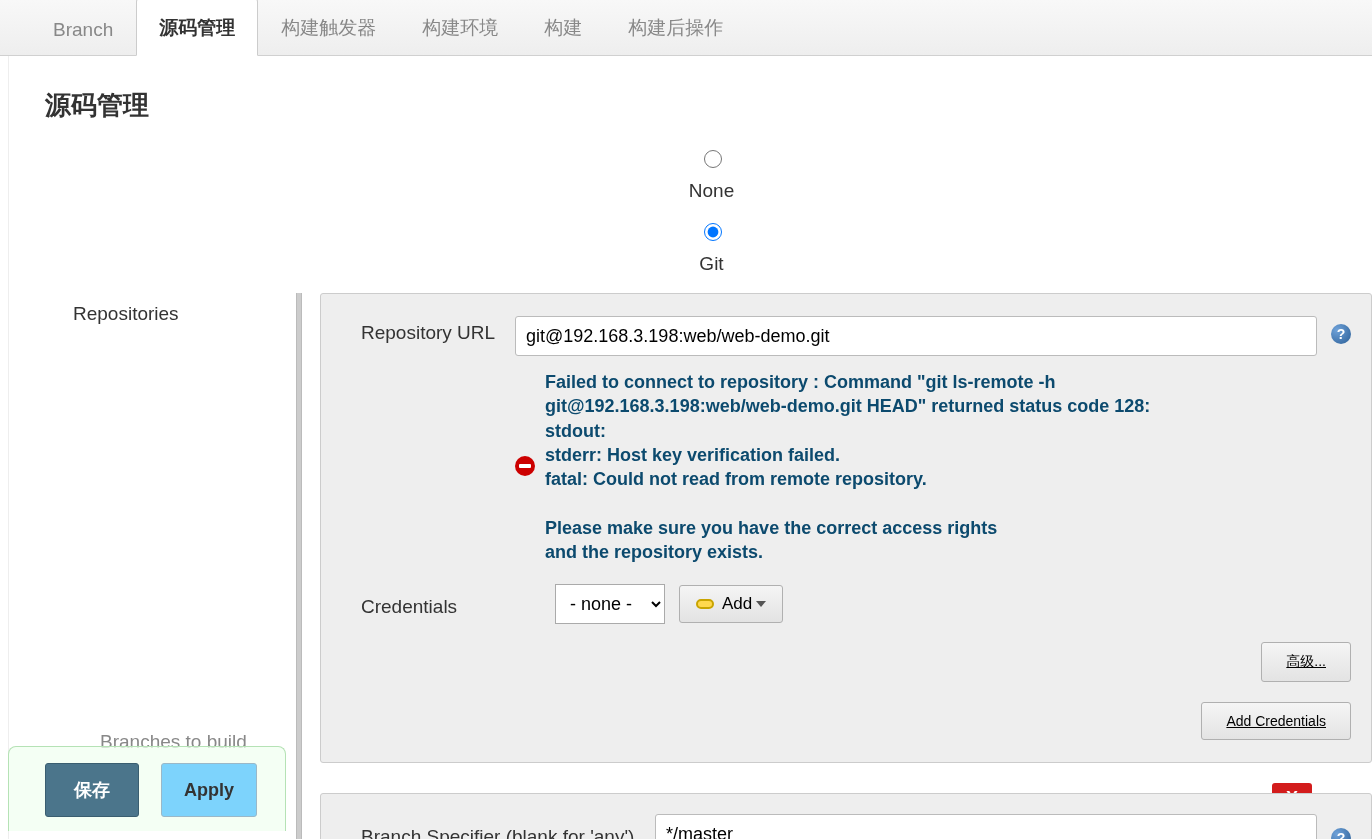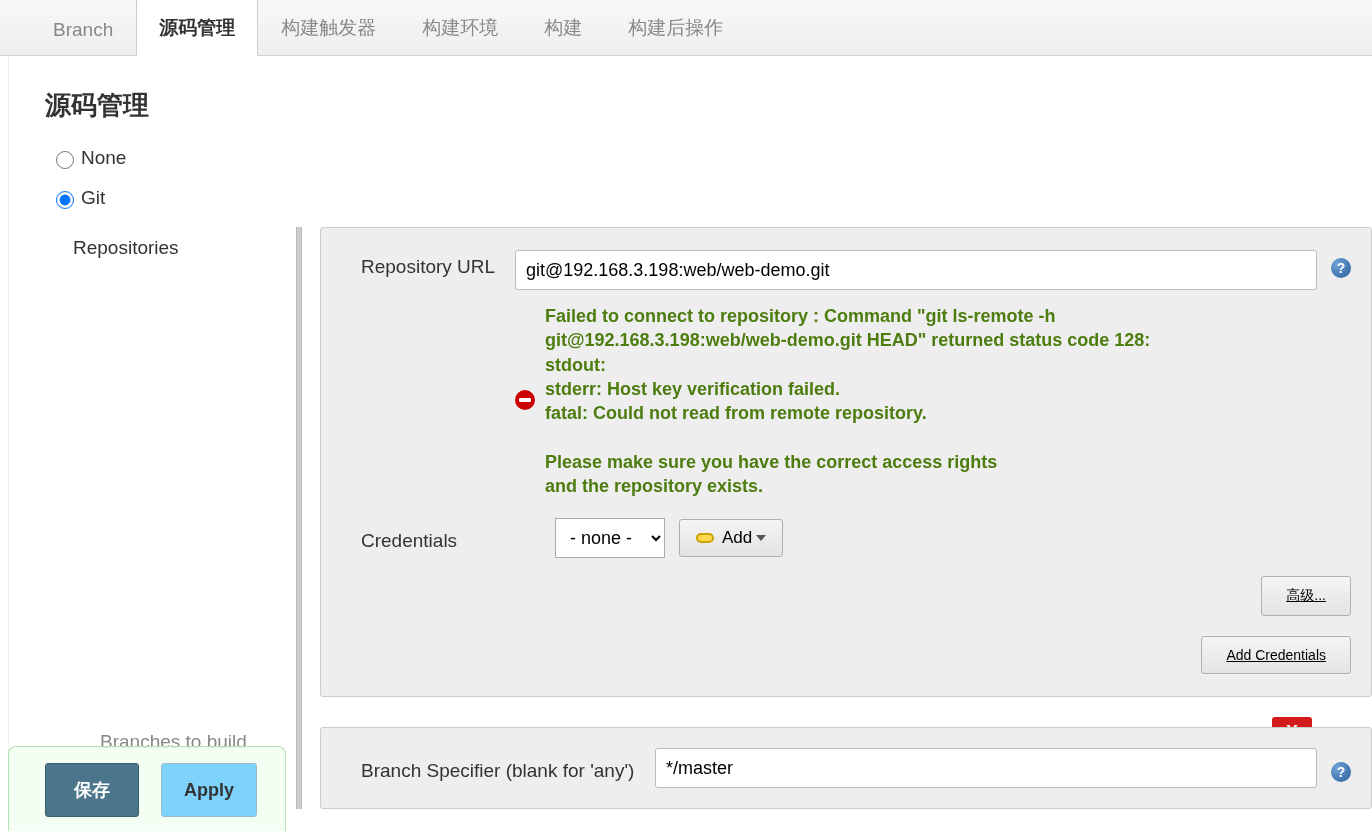--- a/index.html
+++ b/index.html
@@ -44,23 +44,24 @@
   }
   .section-title {
     font-size: 26px;
     font-weight: bold;
     color: #333;
     margin: 12px 0 24px;
   }
   .radio-row {
     display: flex;
     align-items: center;
-    gap: 4px;
+    gap: 12px;
     margin: 8px 0 18px 6px;
     font-size: 19px;
+    flex-direction: column;
   }
   .radio-row input[type=radio] { width: 18px; height: 18px; cursor: pointer; }
   .git-body {
     margin-left: 28px;
     display: flex;
     gap: 18px;
   }
   .left-label {
     width: 205px;
     font-size: 19px;
@@ -137,21 +138,21 @@
   }
   .error-icon::after {
     content: "";
     position: absolute;
     left: 4px; top: 8px;
     width: 12px; height: 4px;
     background: #fff;
     border-radius: 1px;
   }
   .error-text {
-    color: #4d7c0f;
+    color: #0c4a6e;
     font-weight: bold;
     font-size: 18px;
     line-height: 1.35;
     white-space: pre-line;
   }
   .select-box {
     height: 40px;
     border: 1px solid #aaa;
     background: #fff;
     font-size: 18px;

